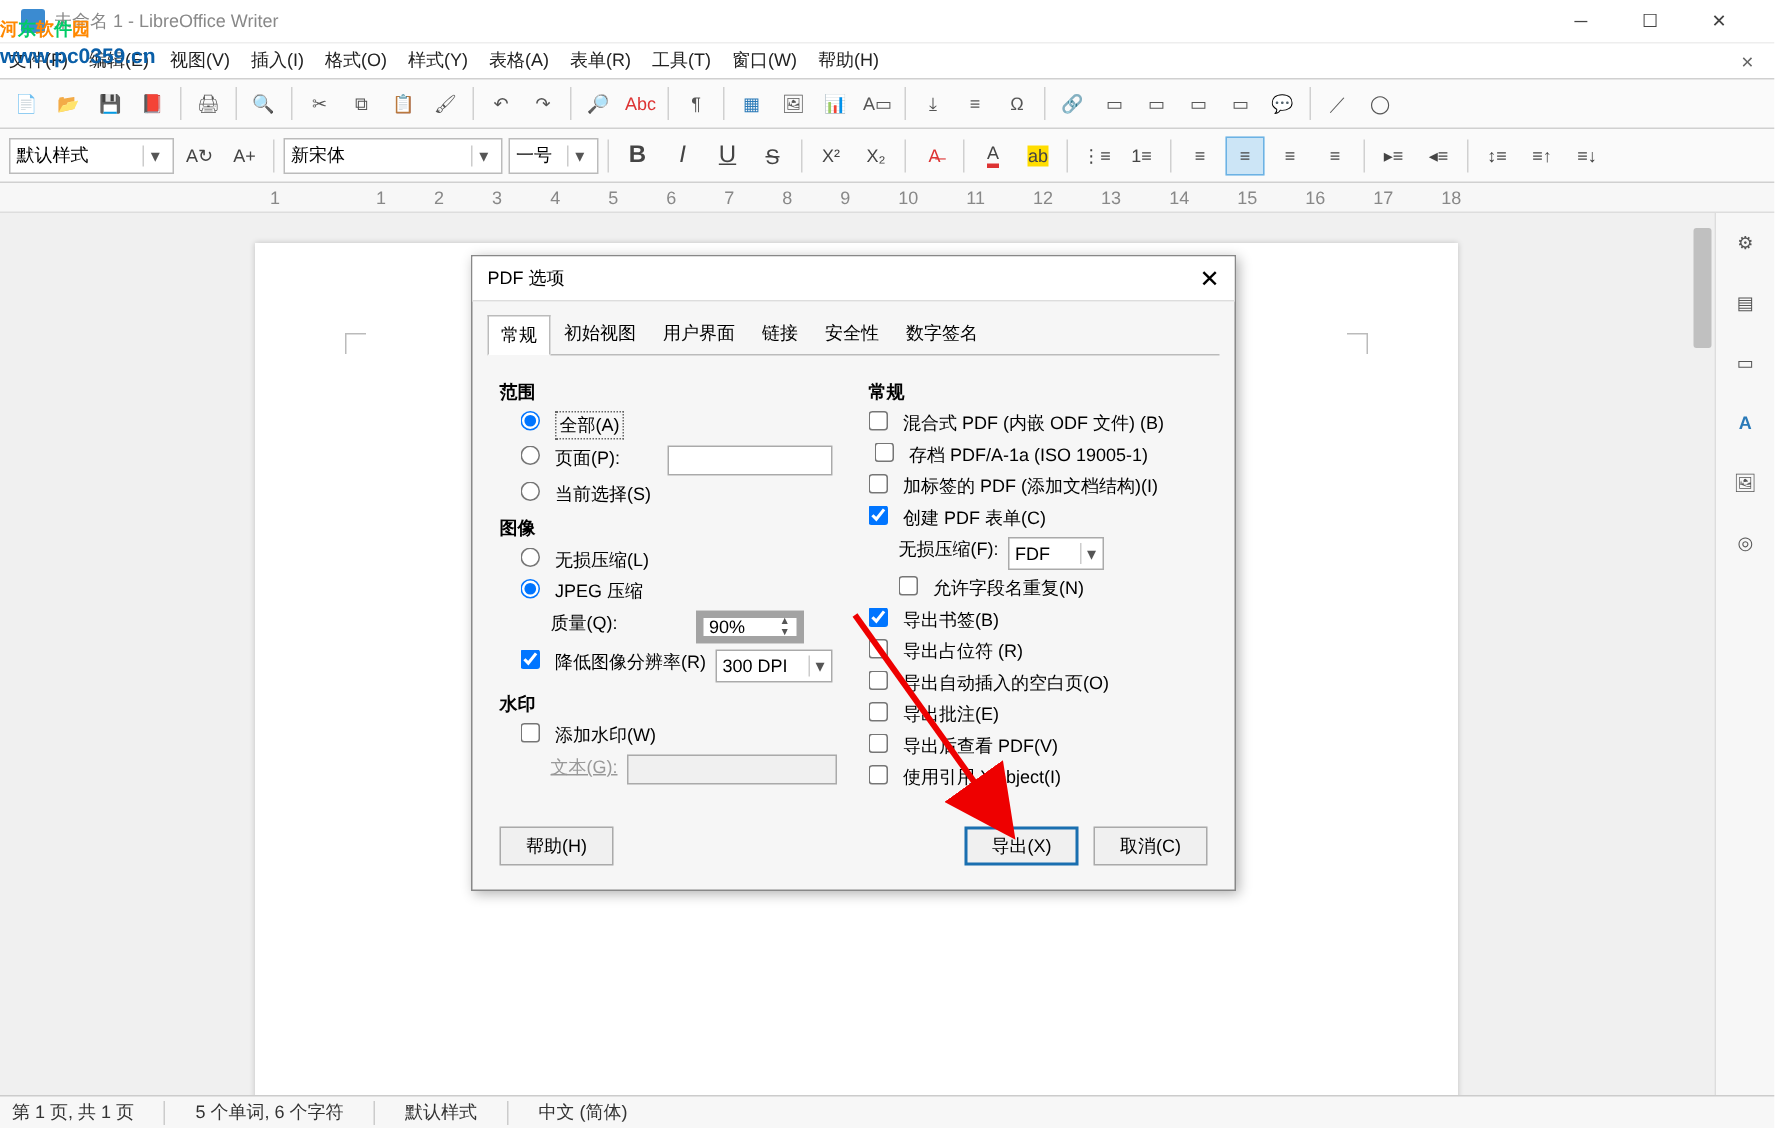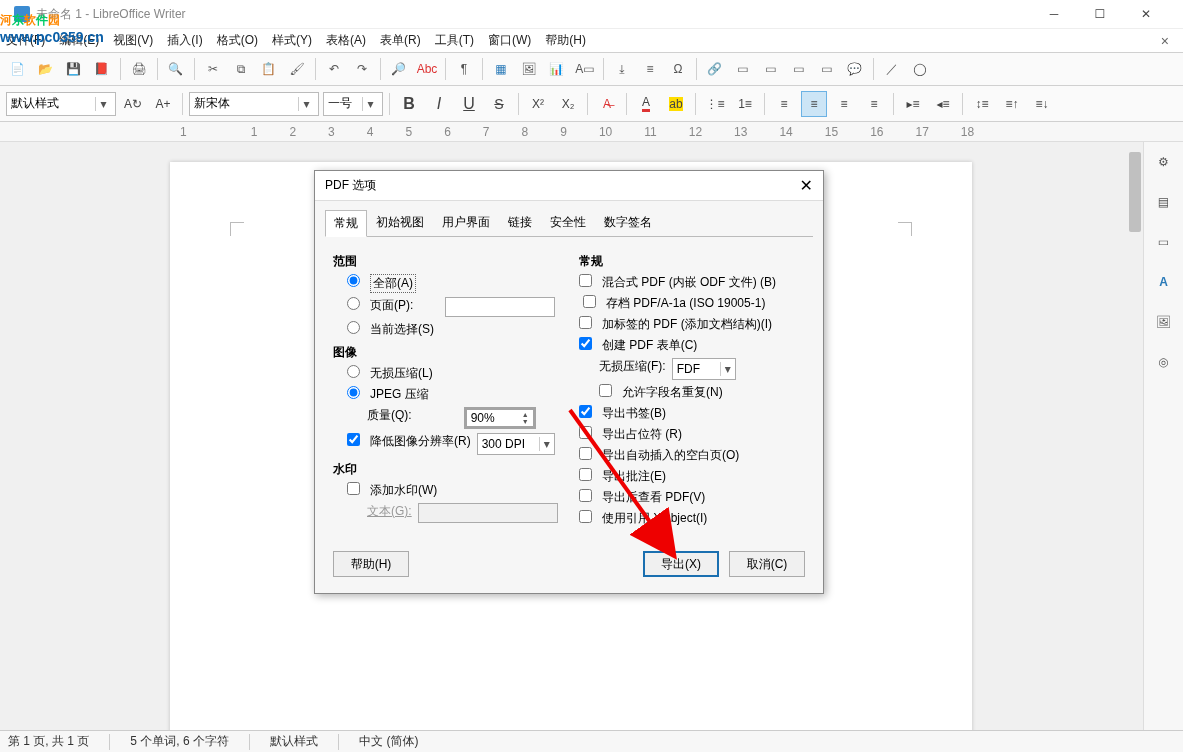--- a/index.html
+++ b/index.html
@@ -17,21 +17,21 @@
 .menubar .item { cursor:default;text-align:right; }
 .menubar .closex { margin-left:auto; padding-right:8px; color:#666; font-size:14px;}
 .toolbar { height:34px; border-top:1px solid #d0d0d0; border-bottom:1px solid #d0d0d0; display:flex; align-items:center; padding:0 6px; gap:4px; background:#fafafa;}
 .toolbar2 { height:36px; border-bottom:1px solid #d0d0d0; display:flex; align-items:center; padding:0 6px; gap:4px; background:#fafafa;}
 .tbtn { width:24px; height:24px; display:flex; align-items:center; justify-content:center; color:#555; border-radius:2px;}
 .tsep { width:1px; height:22px; background:#d0d0d0; margin:0 2px;}
 .combo { height:24px; border:1px solid #bbb; background:#fff; display:flex; align-items:center; padding:0 4px; }
 .combo .val{flex:1;}
 .combo .arr{width:16px;text-align:center;color:#555;border-left:1px solid #ccc;}
 .stylecombo{width:110px;}
-.fontcombo{width:130px;}
+.fontcombo{width:146px;}
 .sizecombo{width:60px;}
 .fmtbtn{width:26px;height:26px;display:flex;align-items:center;justify-content:center;color:#444;}
 .fmtbtn.active{background:#cce5f6;border:1px solid #6cb2e4;}
 .ruler{height:20px;background:#f7f7f7;border-bottom:1px solid #ddd;position:relative;font-size:10px;color:#888;display:flex;align-items:center;padding-left:180px;gap:32px;}
 .docarea{position:absolute;top:142px;left:0;right:40px;bottom:22px;background:#f0f0f0;overflow:hidden;}
 .page{position:absolute;left:170px;top:20px;width:802px;height:1100px;background:#fff;box-shadow:0 0 4px rgba(0,0,0,0.2);}
 .page .corner{position:absolute;width:14px;height:14px;border:1px solid #bbb;}
 .page .corner.tl{left:60px;top:60px;border-right:none;border-bottom:none;}
 .page .corner.tr{right:60px;top:60px;border-left:none;border-bottom:none;}
 .statusbar{position:absolute;bottom:0;left:0;right:0;height:22px;border-top:1px solid #ccc;background:#f7f7f7;display:flex;align-items:center;padding:0 8px;gap:20px;color:#333;}
@@ -47,21 +47,21 @@
 .dialog .tabs{display:flex;padding:8px 10px 0 10px;gap:0;}
 .dialog .tab{padding:4px 8px;border:1px solid transparent;cursor:default;}
 .dialog .tab.active{background:#fff;border:1px solid #bbb;border-bottom:1px solid #fff;position:relative;top:1px;}
 .dialog .tabline{height:1px;background:#bbb;margin:0 10px;}
 .dialog .body{padding:10px 18px;display:flex;gap:20px;}
 .dialog .col{flex:1;}
 .dialog .section{font-weight:bold;margin:6px 0 4px 0;}
 .dialog .row{display:flex;align-items:flex-start;margin:4px 0 4px 14px;gap:6px;}
 .dialog input[type=radio],.dialog input[type=checkbox]{margin-right:4px;}
 .dialog .pinput{width:110px;height:20px;border:1px solid #aaa;background:#fff;}
-.dialog .spin{width:72px;height:22px;border:3px solid #a3a3a3;background:#fff;display:flex;align-items:center;padding:0 4px;}
+.dialog .spin{width:72px;height:22px;border:5px solid #a3a3a3;background:#fff;display:flex;align-items:center;padding:0 4px;}
 .dialog .spin .sp{margin-left:auto;display:flex;flex-direction:column;font-size:7px;line-height:7px;color:#555;}
 .dialog .ddl{width:78px;height:22px;border:1px solid #aaa;background:#fff;display:flex;align-items:center;padding:0 4px;}
 .dialog .ddl .arr{margin-left:auto;border-left:1px solid #ccc;padding-left:4px;color:#555;}
 .dialog .footer{display:flex;padding:10px 18px 16px 18px;gap:10px;}
 .dialog .footer .fill{flex:1;}
 .dialog .btn{min-width:76px;height:26px;border:1px solid #aaa;background:#f0f0f0;display:flex;align-items:center;justify-content:center;}
 .dialog .btn.primary{border:2px solid #1a6fb0;}
 .arrow{position:absolute;left:560px;top:400px;z-index:120;pointer-events:none;}
 .disabled{color:#999;text-decoration:underline;}
 </style>

